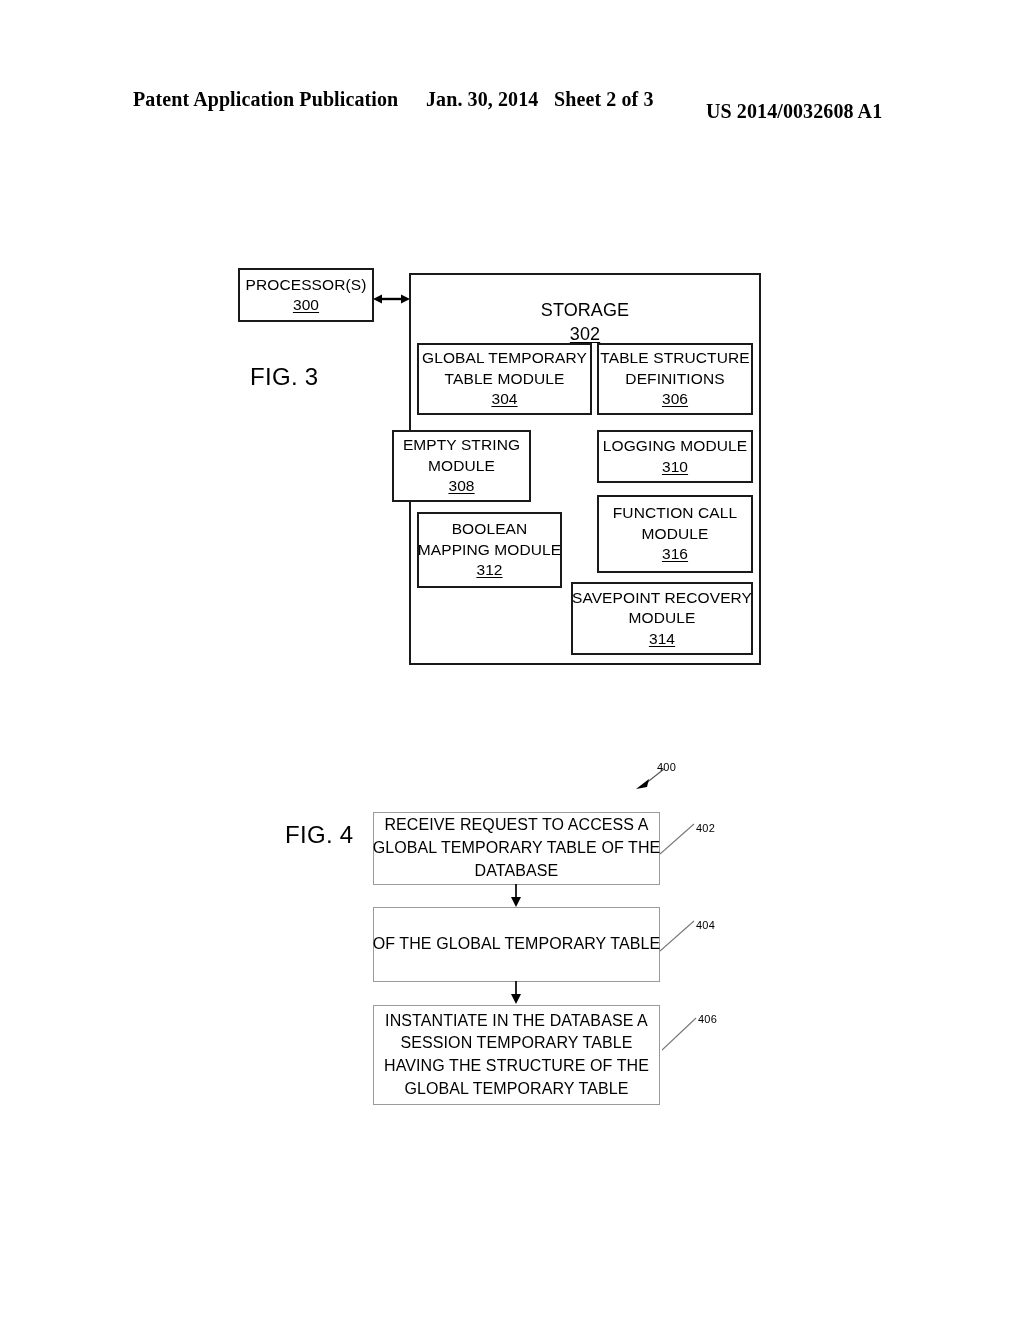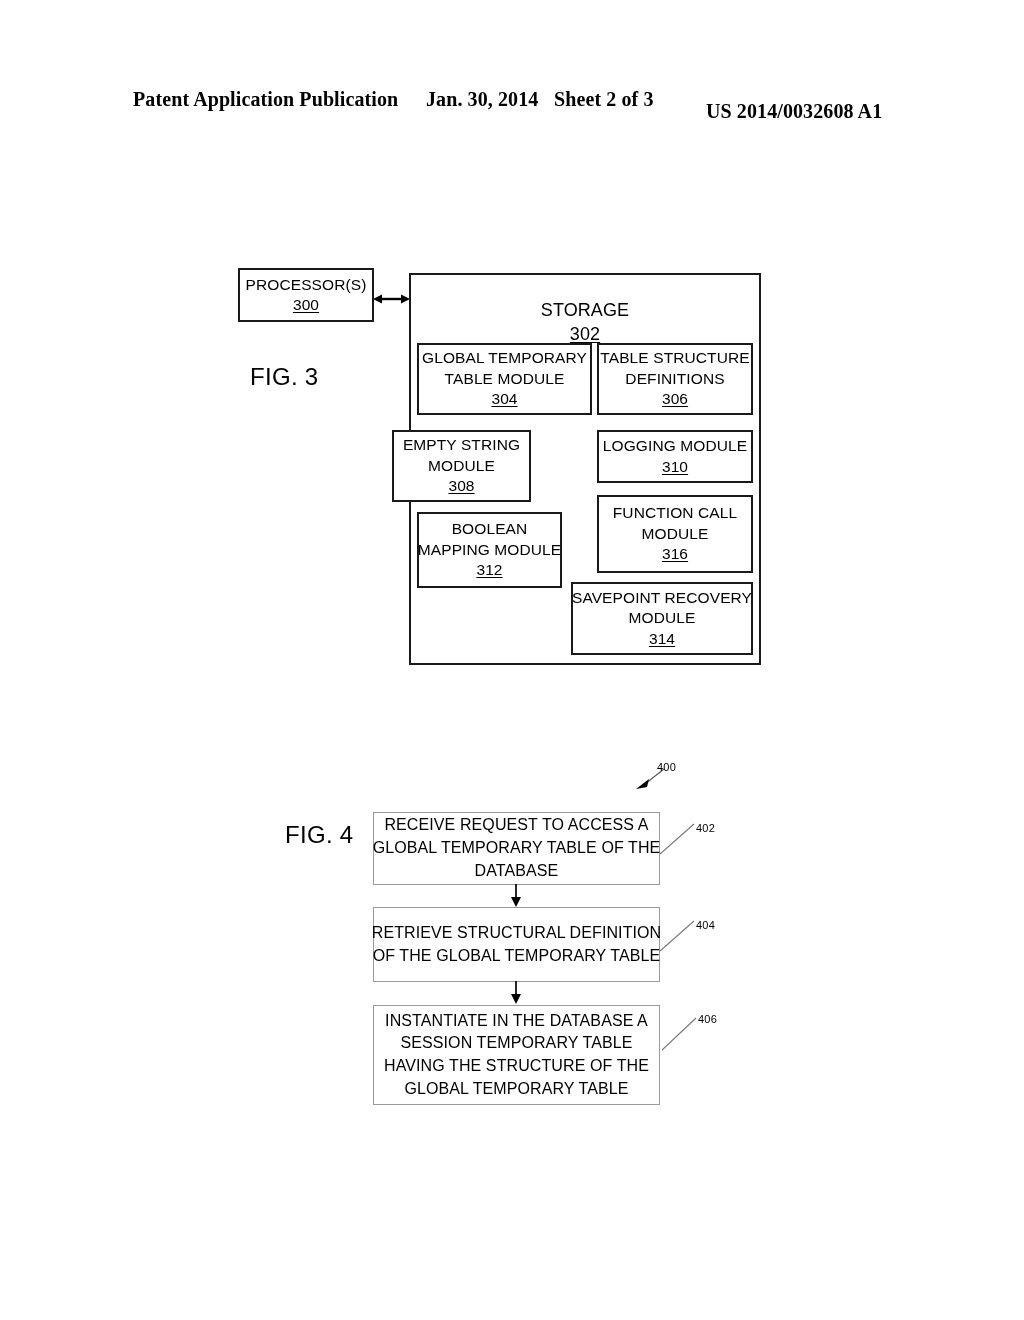--- a/index.html
+++ b/index.html
@@ -222,21 +222,20 @@
     <line x1="0" y1="31" x2="34" y2="1" stroke="#777" stroke-width="1.1"></line>
   </svg>
   <div class="refnum" style="left:696px; top:822px;">402</div>
 
   <svg class="flowconn" style="left:509px; top:884px;" viewBox="0 0 14 24">
     <line x1="7" y1="0" x2="7" y2="16" stroke="#000" stroke-width="1.7"></line>
     <polygon points="7,23 2,13 12,13" fill="#000"></polygon>
   </svg>
 
   <div class="flowbox" style="left:373px; top:907px; width:287px; height:75px;">
-    <span>RETRIEVE STRUCTURAL DEFINITION</span>
     <span>OF THE GLOBAL TEMPORARY TABLE</span>
   </div>
   <svg class="leader" style="left:660px; top:920px; width:36px; height:32px;" viewBox="0 0 36 32">
     <line x1="0" y1="31" x2="34" y2="1" stroke="#777" stroke-width="1.1"></line>
   </svg>
   <div class="refnum" style="left:696px; top:919px;">404</div>
 
   <svg class="flowconn" style="left:509px; top:981px;" viewBox="0 0 14 24">
     <line x1="7" y1="0" x2="7" y2="16" stroke="#000" stroke-width="1.7"></line>
     <polygon points="7,23 2,13 12,13" fill="#000"></polygon>

